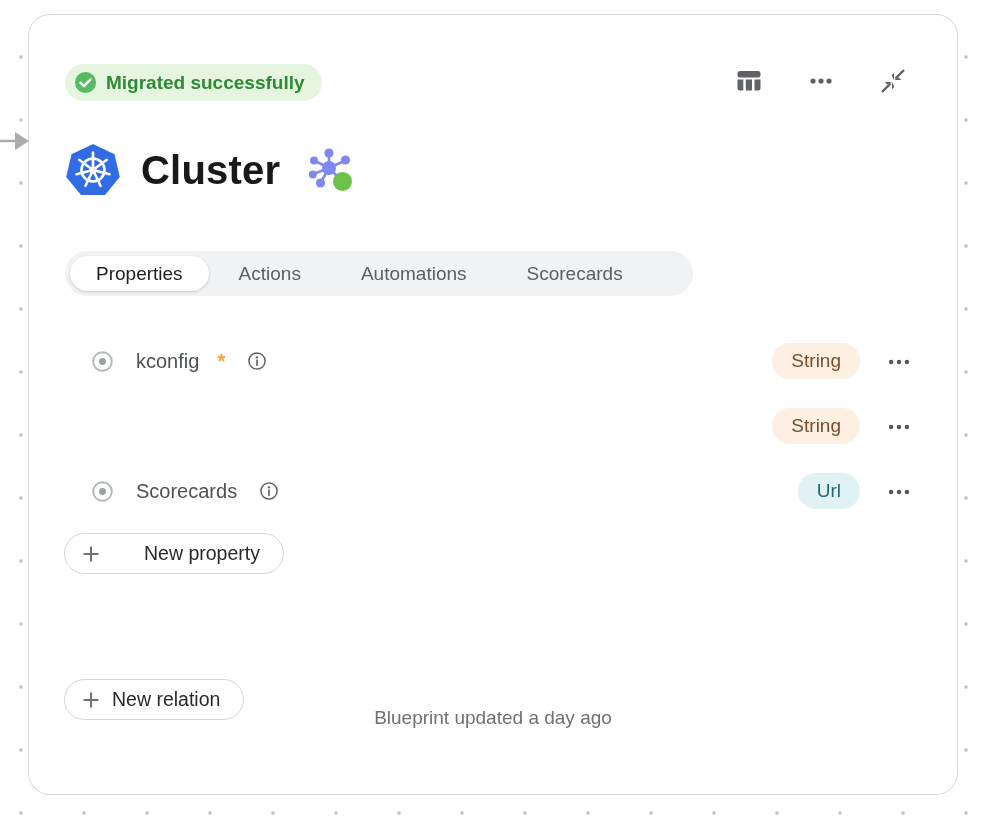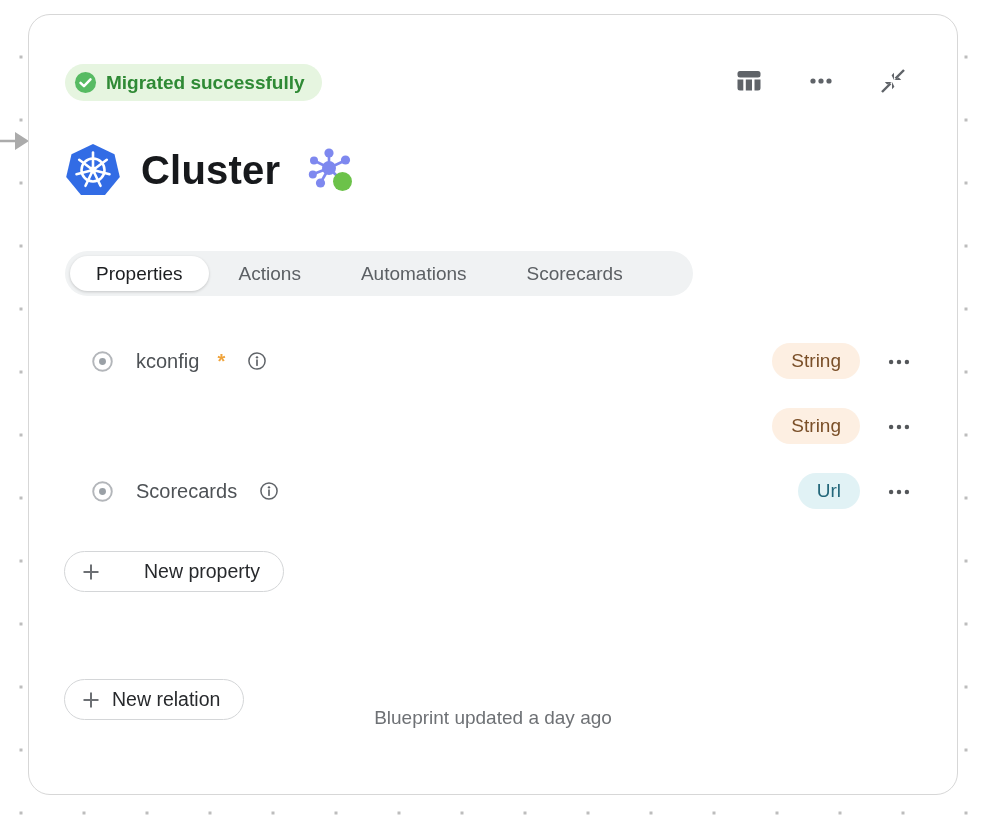--- a/index.html
+++ b/index.html
@@ -74,21 +74,21 @@
     display: flex; align-items: center; justify-content: center; cursor: pointer; }
 
   
   .pill-btn {
     position: absolute; left: 35px; height: 41px;
     display: inline-flex; align-items: center; gap: 11px;
     background: #ffffff; border: 1.5px solid #d4d6d8; border-radius: 20.5px;
     padding: 0 23px 0 16px; font-size: 19.5px; color: #27292c; cursor: pointer;
     font-family: inherit;
   }
-  .btn-new-property { top: 536px; gap: 43px; }
+  .btn-new-property { top: 518px; gap: 43px; }
   .btn-new-relation { top: 664px; }
 
   
   .footer-note {
     position: absolute; left: 0; width: 100%; top: 692px;
     text-align: center; font-size: 19px; color: #6e7175;
   }
 </style>
 </head>
 <body>

